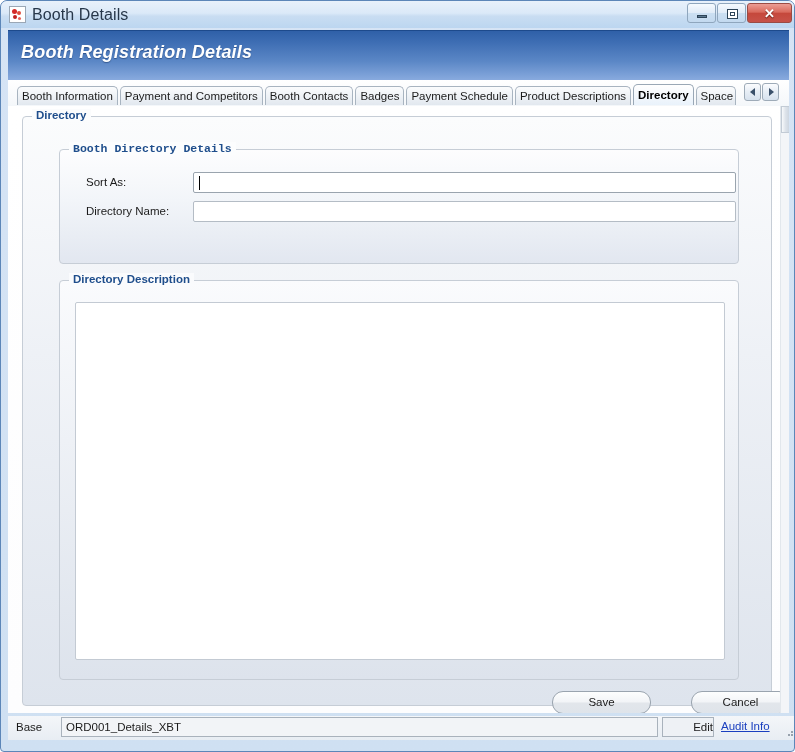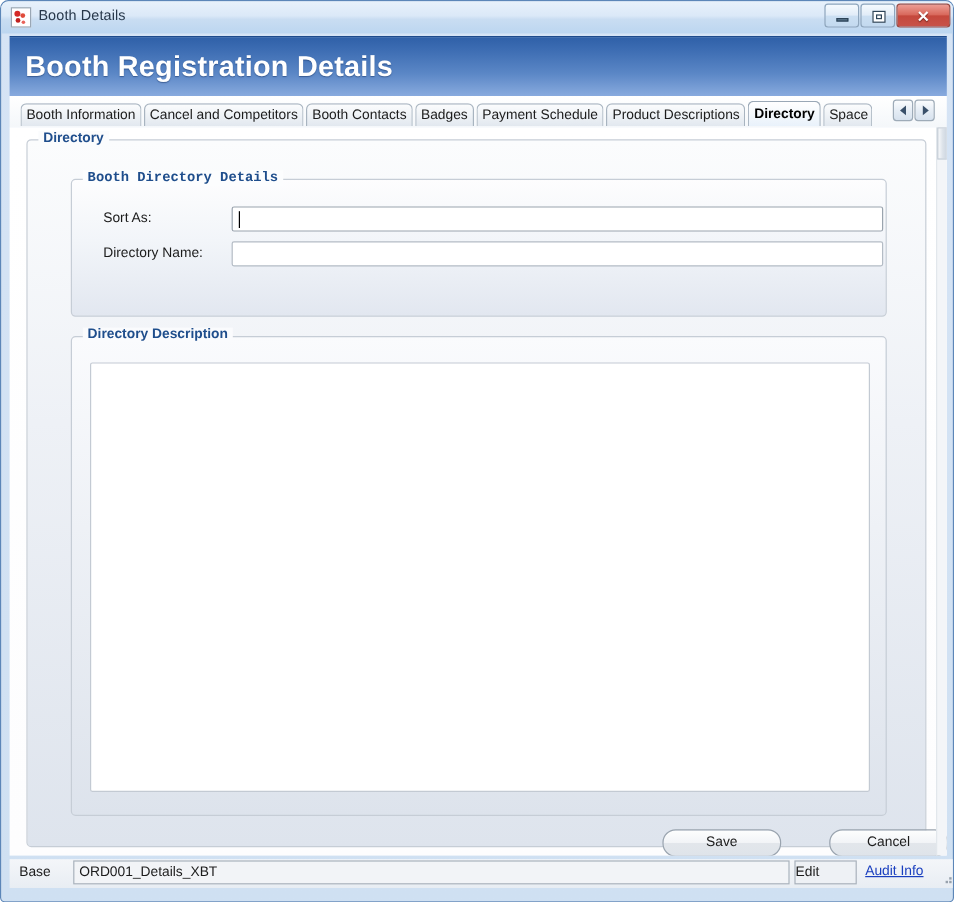--- a/index.html
+++ b/index.html
@@ -45,21 +45,21 @@
     border-radius: 50%;
     background: #d42a28;
   }
   .title-icon .d1 { width: 5px; height: 5px; left: 2px; top: 2px; }
   .title-icon .d2 { width: 4px; height: 4px; left: 7px; top: 4px; background: #e04b3a; }
   .title-icon .d3 { width: 4px; height: 4px; left: 3px; top: 8px; background: #c02220; }
   .title-icon .d4 { width: 3px; height: 3px; left: 8px; top: 10px; background: #e8635a; }
   .title-text {
     position: absolute;
     left: 31px; top: 5px;
-    font-size: 12px;
+    font-size: 16px;
     color: #27374a;
     letter-spacing: .1px;
   }
   .win-btns {
     position: absolute;
     right: 4px; top: 2px;
     display: flex;
     gap: 0px;
   }
   .win-btn {
@@ -115,25 +115,26 @@
     left: 7px; top: 29px;
     width: 781px;
     height: 50px;
     background: linear-gradient(to bottom, #2f60a8 0%, #3d6db3 22%, #5b87c6 62%, #88aade 100%);
     border-top: 1px solid #1d4a8c;
     box-sizing: border-box;
   }
   .header-title {
     position: absolute;
     left: 13px; top: 11px;
-    font-size: 24px;
+    font-size: 18px;
     font-weight: bold;
     color: #ffffff;
     text-shadow: 0 1px 1px rgba(20,50,100,.55);
     letter-spacing: .2px;
+    font-style: italic;
   }
 
   
   .tabstrip {
     position: absolute;
     left: 7px; top: 79px;
     width: 781px;
     height: 26px;
     background: linear-gradient(to bottom, #ffffff 0%, #f4f7fa 100%);
     box-sizing: border-box;
@@ -370,21 +371,21 @@
   .status-edit {
     position: absolute;
     left: 654px; top: 1px;
     width: 52px; height: 20px;
     background: #eef1f5;
     border: 1px solid #a9b2bc;
     box-sizing: border-box;
     font-family: "Liberation Sans", sans-serif;
     font-size: 11.5px;
     color: #1b1b1b;
-    text-align: left;
+    text-align: right;
     line-height: 18px;
   }
   .status-audit {
     position: absolute;
     left: 713px; top: 4px;
     font-size: 11.5px;
     color: #1a3fbf;
     text-decoration: underline;
     cursor: pointer;
   }
@@ -431,21 +432,21 @@
     </div>
   </div>
 
   <div class="header-band">
     <div class="header-title">Booth Registration Details</div>
   </div>
 
   <div class="tabstrip">
     <div class="tabs">
       <div class="tab">Booth Information</div>
-      <div class="tab">Cancel and Competitors</div>
+      <div class="tab">Payment and Competitors</div>
       <div class="tab">Booth Contacts</div>
       <div class="tab">Badges</div>
       <div class="tab">Payment Schedule</div>
       <div class="tab">Product Descriptions</div>
       <div class="tab active">Directory</div>
       <div class="tab clipped">Space</div>
     </div>
     <div class="tab-scroll">
       <div class="scroll-btn">
         <span class="arrow-l"></span>

